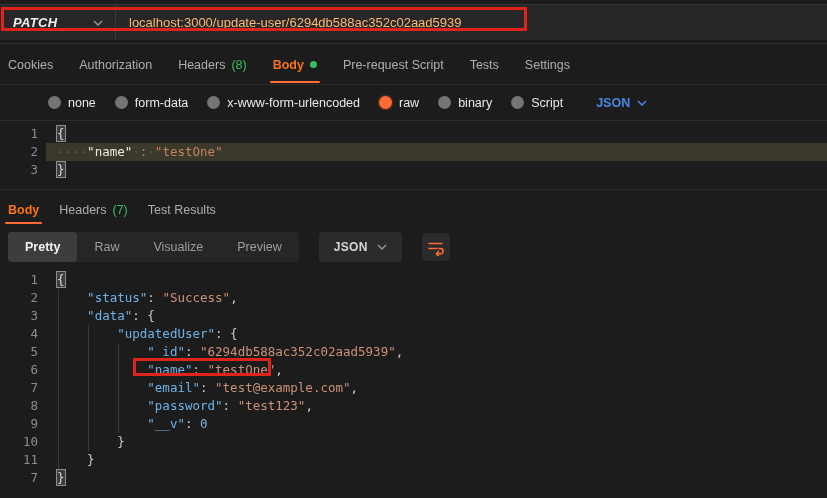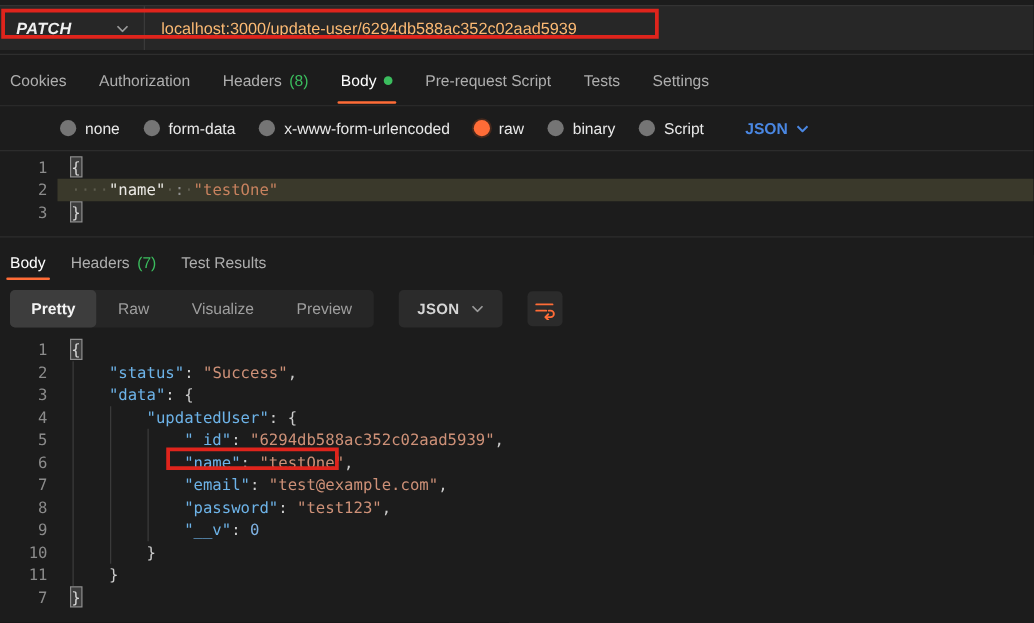--- a/index.html
+++ b/index.html
@@ -14,21 +14,21 @@
                    padding:0 12px 0 13px; border-right:1px solid #3a3a3a; cursor:pointer;font-style:italic; }
   .method-label { font-weight:bold; font-size:13px; color:#f0f0f0; letter-spacing:.3px; }
   .chev { color:#9a9a9a; display:flex; }
   .url-text { flex:1; display:flex; align-items:center; padding-left:13px; font-size:13px; color:#fdba74; }
 
   
   .req-tabs { position:absolute; top:45px; left:0; right:0; height:40px; display:flex; align-items:center;
               padding-left:8px; border-bottom:1px solid #292929; }
   .tab { position:relative; height:100%; display:flex; align-items:center; gap:6px; margin-right:26px;
          font-size:12.5px; color:#aeaeae; cursor:pointer; white-space:nowrap; }
-  .tab.active { color:#ffffff; font-weight:normal; }
+  .tab.active { color:#f97316; font-weight:bold; }
   .tab-count { color:#3bbd5e; }
   .green-dot { width:7px; height:7px; border-radius:50%; background:#3bbd5e; }
   .tab-underline { position:absolute; left:-3px; right:-3px; bottom:1px; height:2.5px; background:#ff6c37; border-radius:1px; }
 
   
   .modes-row { position:absolute; top:85px; left:0; right:0; height:36px; display:flex; align-items:center;
                padding-left:10px; border-bottom:1px solid #2c2c2c; }
   .mode { display:flex; align-items:center; gap:7px; margin-right:19px; cursor:pointer; }
   .radio { width:13px; height:13px; border-radius:50%; background:#757575; flex:none; }
   .radio.on { background:#ff6c37; box-shadow:0 0 0 1.5px #46281c; }

